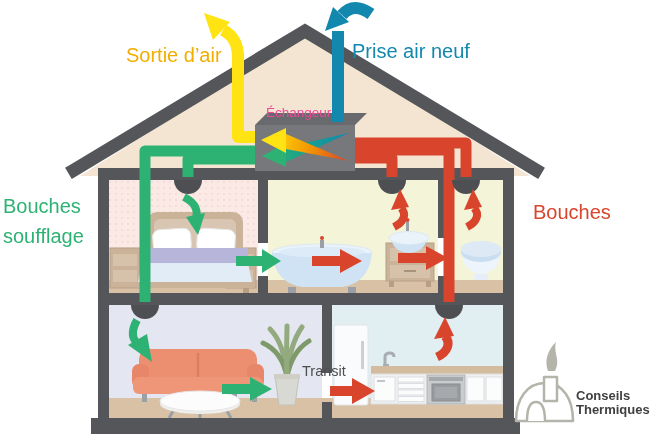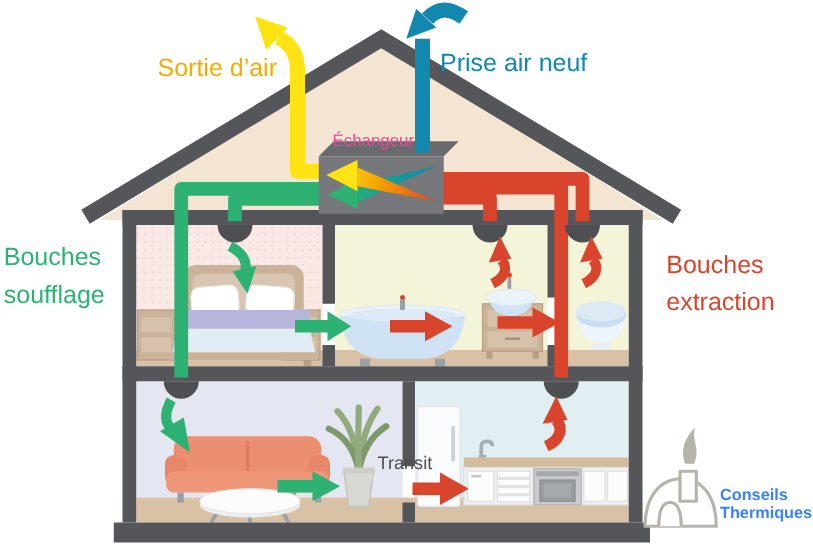--- a/index.html
+++ b/index.html
@@ -6,21 +6,21 @@
   #stage{position:relative;width:650px;height:448px;background:#fff;overflow:hidden;
          font-family:"Liberation Sans",sans-serif;}
   #stage svg{position:absolute;left:0;top:0;}
   .lbl{position:absolute;white-space:nowrap;}
   .lbl-sortie{left:126px;top:44px;font-size:20px;color:#f2ae00;}
   .lbl-prise{left:352px;top:6px;font-size:20px;color:#1388ae;margin-top:34px;}
   .lbl-echangeur{left:266px;top:105px;font-size:13.5px;color:#ec4899;}
   .lbl-soufflage{left:3px;top:191px;font-size:20px;color:#2eb274;line-height:30px;}
   .lbl-extraction{left:533px;top:197px;font-size:20px;color:#d9452c;line-height:30px;}
   .lbl-transit{left:302px;top:363px;font-size:14.5px;color:#4e4e50;text-align:right;}
-  .lbl-logo{left:576px;top:389px;font-size:13px;font-weight:bold;color:#3b82f6;line-height:13.5px;}
+  .lbl-logo{left:576px;top:389px;font-size:13px;font-weight:bold;color:#404040;line-height:13.5px;}
   .lbl span{display:block;}
 </style>
 </head>
 <body>
 
 <div id="stage">
 <svg width="650" height="448" viewBox="0 0 650 448">
   <defs>
     <pattern id="pinkDots" width="6" height="6" patternUnits="userSpaceOnUse">
       <rect width="6" height="6" fill="#fbe9e6"></rect>
@@ -228,20 +228,19 @@
 
   <div class="lbl lbl-sortie">Sortie d’air</div>
   <div class="lbl lbl-prise">Prise air neuf</div>
   <div class="lbl lbl-echangeur">Échangeur</div>
   <div class="lbl lbl-soufflage">
     <span>Bouches</span>
     <span>soufflage</span>
   </div>
   <div class="lbl lbl-extraction">
     <span>Bouches</span>
-    <span>extraction</span>
   </div>
   <div class="lbl lbl-transit">Transit</div>
   <div class="lbl lbl-logo">
     <span>Conseils</span>
     <span>Thermiques</span>
   </div>
 </div>
 
 </body></html>

